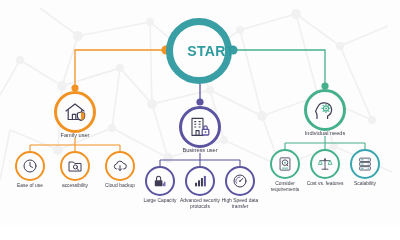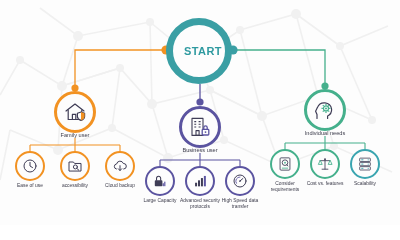--- a/index.html
+++ b/index.html
@@ -17,23 +17,23 @@
   #wires{position:absolute;left:0;top:0;width:400px;height:225px;}
 
   .node{position:absolute;box-sizing:border-box;border-radius:50%;background:#fdfdfd;}
 
   
   #start-node{
     left:166px;top:18px;width:66px;height:66px;
     border:7px solid #3a9fa4;
   }
   #start-label{
-    position:absolute;left:4px;top:0;width:100%;height:100%;
+    position:absolute;left:12px;top:0;width:100%;height:100%;
     display:flex;align-items:center;justify-content:center;
-    font-size:11px;font-weight:bold;color:#2f9aa0;letter-spacing:.4px;
+    font-size:14px;font-weight:bold;color:#2f9aa0;letter-spacing:.4px;
   }
 
   
   .cat-ring{position:absolute;box-sizing:border-box;border-radius:50%;background:#fdfdfd;
             display:flex;align-items:center;justify-content:center;}
   #cat-family{left:54px;top:91px;width:42px;height:42px;border:3.4px solid #f29222;}
   #cat-business{left:179px;top:106px;width:42px;height:42px;border:3.4px solid #5b54a0;}
   #cat-individual{left:304px;top:89px;width:42px;height:42px;border:3.4px solid #45b08c;}
 
   .cat-label{position:absolute;text-align:center;font-size:5.6px;color:#3b3b4a;white-space:nowrap;}

